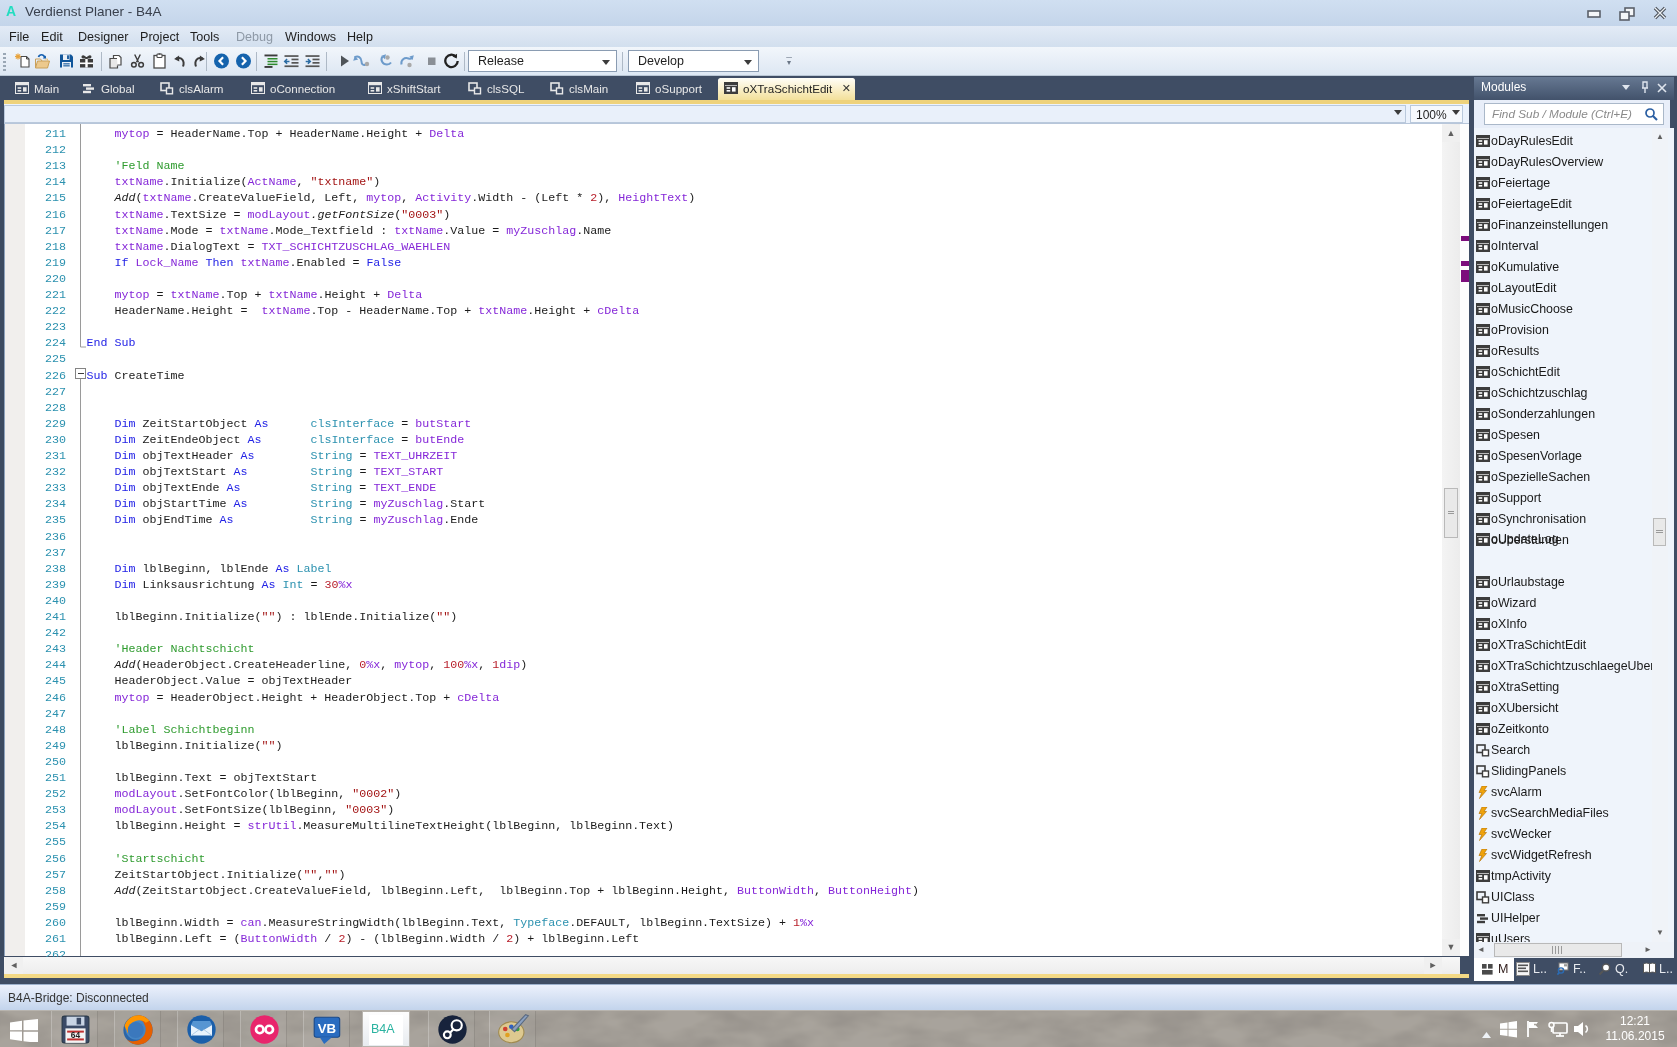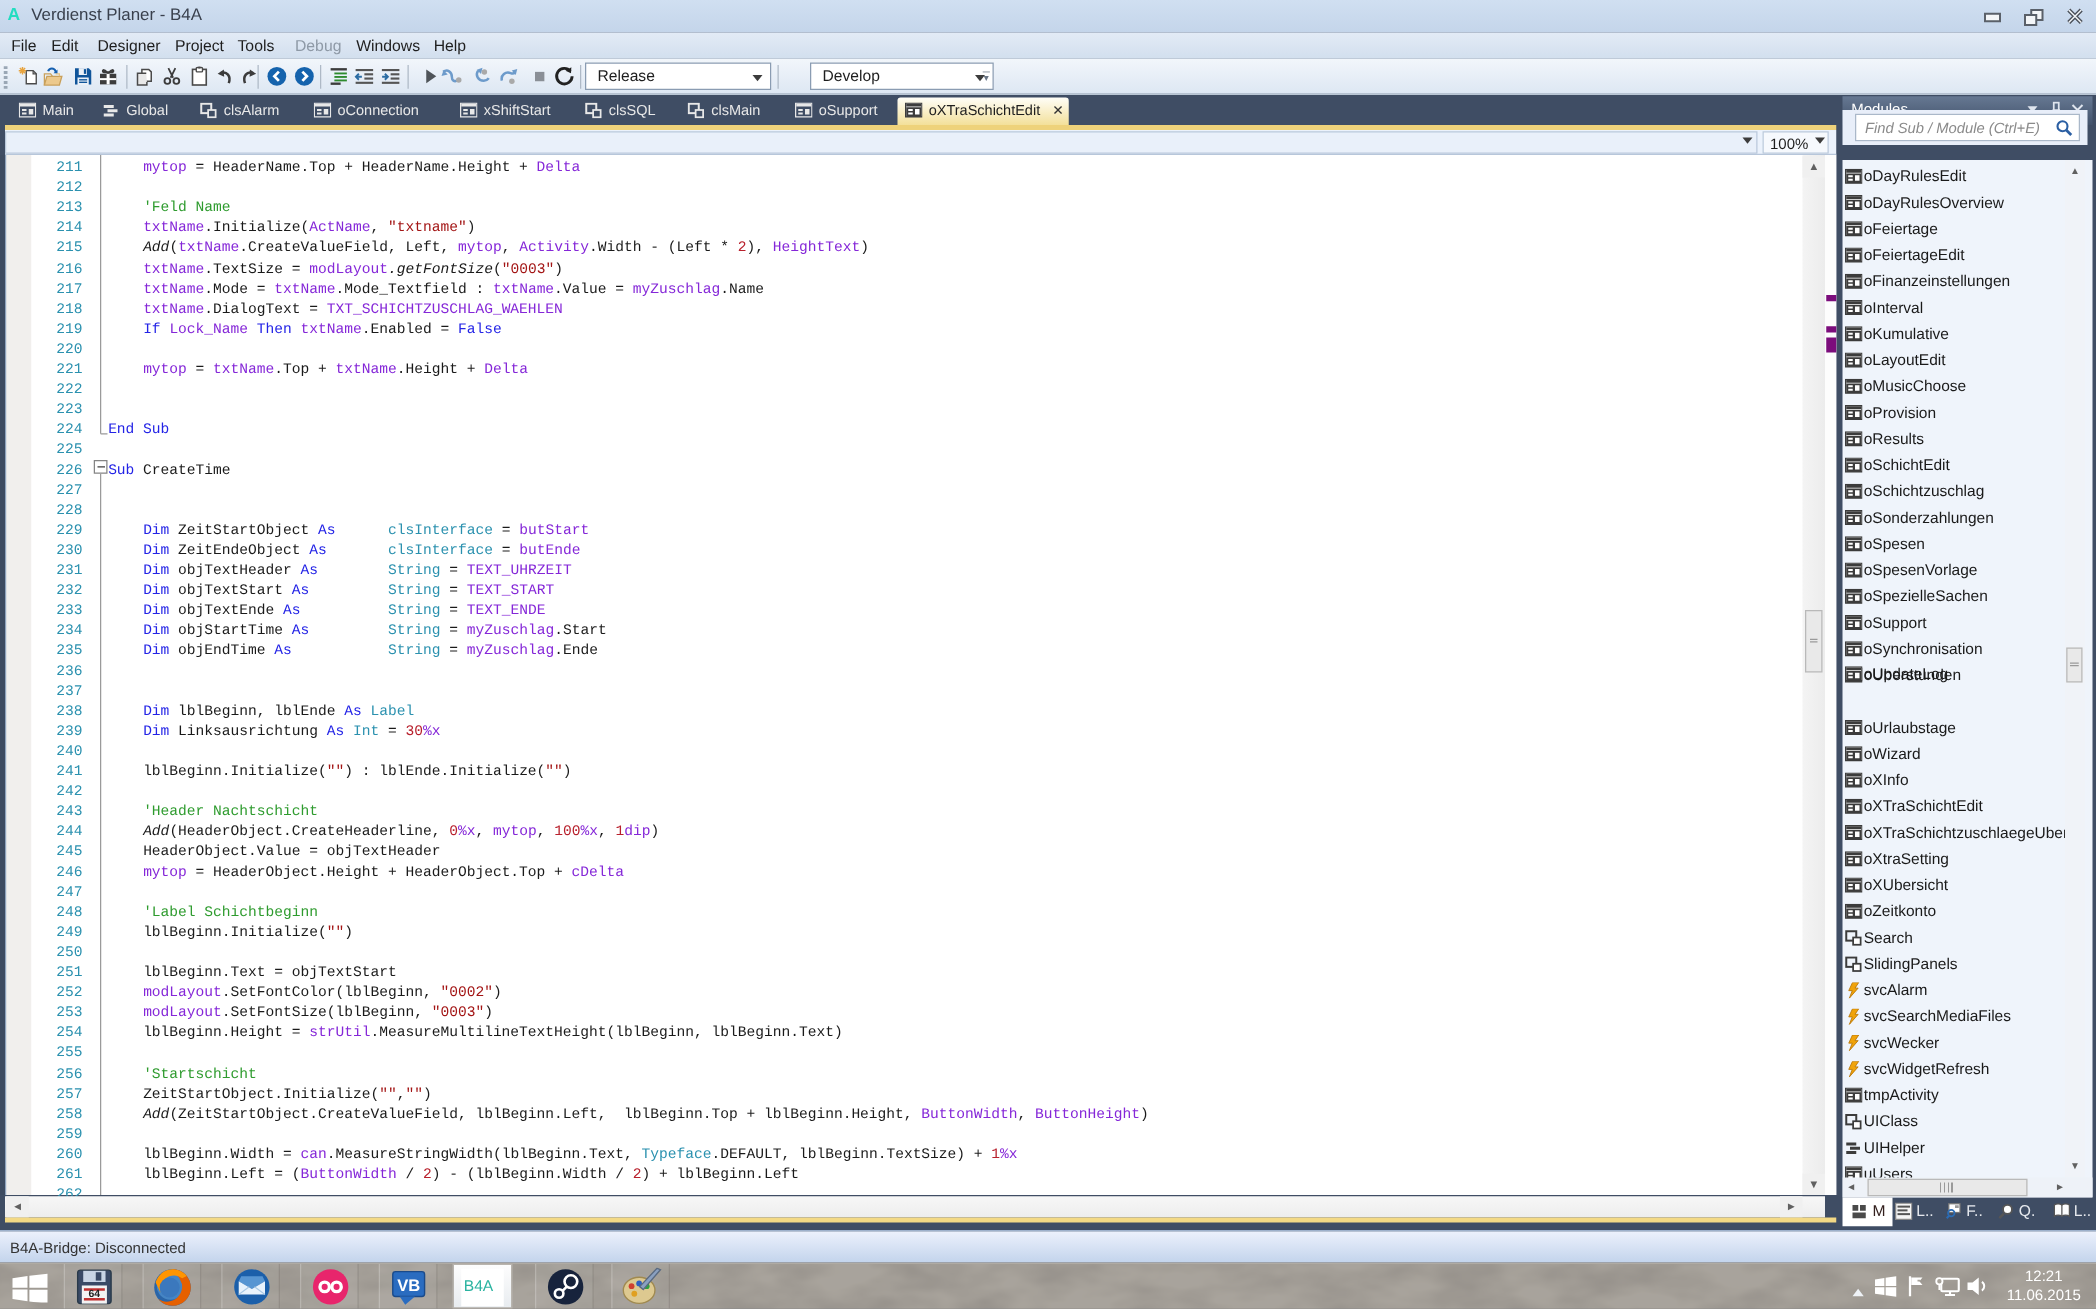--- a/index.html
+++ b/index.html
@@ -63,21 +63,21 @@
 #vthumb { position:absolute; left:1444px; top:364px; width:14px; height:50px; background:#e9e9e9; border:1px solid #b9b9b9; }
 #annmargin { position:absolute; left:1460px; top:0; width:9px; height:832px; background:#fdfdfd; }
 #hscroll { position:absolute; left:4px; top:833px; width:1456px; height:17px; background:linear-gradient(#f7f7f7,#ededed); }
 
 
 #ybottom { left:4px; top:974px; width:1465px; height:4px; background:#f3d985; }
 
 #modpanel { left:1474px; top:76px; width:201px; height:908px; }
 #modhead { position:absolute; left:0; top:1px; width:200px; height:23px;
   background:linear-gradient(#667892 0%,#42526b 100%); }
-#modfind { position:absolute; left:0; top:12px; width:196px; height:28px; background:#e8eef9; }
+#modfind { position:absolute; left:0; top:24px; width:196px; height:28px; background:#e8eef9; }
 #modlist { position:absolute; left:0; top:52px; width:200px; height:830px; background:#eff4fb; overflow:hidden; }
 .mrow { position:absolute; left:2px; height:21px; font-size:12.4px; color:#1a1a1a; white-space:nowrap; width:176px; overflow:hidden; }
 .mrow .mi { position:absolute; left:0; top:4px; width:14px; height:13px; }
 .mrow span { position:absolute; left:15px; top:3px; }
 
 #modtabs { position:absolute; left:0; top:882px; width:201px; height:26px; }
 .mtab-on { position:absolute; left:0; top:0; width:40px; height:23px; background:#fff; }
 .mtab-on svg { position:absolute; left:7px; top:5px; }
 .mtab-on span { position:absolute; left:24px; top:4px; font-size:12.5px; color:#33201e; }
 .mtab { position:absolute; top:0; width:40px; height:23px; color:#e6e9ee; }
@@ -231,21 +231,21 @@
 <div class="tbsep" style="left:101px"></div>
 <div class="tbsep" style="left:206px"></div>
 <div class="tbsep" style="left:255.5px"></div>
 <div class="tbsep" style="left:326px"></div>
 <div class="tbsep" style="left:463.5px"></div>
 <div class="tbsep" style="left:622px"></div>
 <div class="combo" style="left:468px;width:149px">
       <span>Release</span>
       <span class="arr"></span>
     </div>
-<div class="combo" style="left:648px;width:147px">
+<div class="combo" style="left:628px;width:131px">
       <span>Develop</span>
       <span class="arr"></span>
     </div>
 <div style="position:absolute;left:784px;top:8px;width:10px;height:12px;color:#6a7686;font-size:8px;line-height:5px;text-align:center">─<br>▾</div>
   </div>
 <div class="abs" id="tabstrip">
     <div class="tab" style="left:15px">
       <svg class="ti" viewBox="0 0 14 13">
         <rect x="0.5" y="0.5" width="13" height="11" fill="none" stroke="#e8e8e8"></rect>
         <rect x="1" y="1" width="12" height="2.2" fill="#e8e8e8"></rect>
@@ -355,20 +355,21 @@
 <div class="ln" style="top:98.6px">217</div>
 <div class="cl" style="left:114.5px;top:98.6px"><span class="v">txtName</span>.Mode&nbsp;=&nbsp;<span class="v">txtName</span>.Mode_Textfield&nbsp;:&nbsp;<span class="v">txtName</span>.Value&nbsp;=&nbsp;<span class="v">myZuschlag</span>.Name</div>
 <div class="ln" style="top:114.7px">218</div>
 <div class="cl" style="left:114.5px;top:114.7px"><span class="v">txtName</span>.DialogText&nbsp;=&nbsp;<span class="v">TXT_SCHICHTZUSCHLAG_WAEHLEN</span></div>
 <div class="ln" style="top:130.8px">219</div>
 <div class="cl" style="left:114.5px;top:130.8px"><span class="k">If</span>&nbsp;<span class="v">Lock_Name</span>&nbsp;<span class="k">Then</span>&nbsp;<span class="v">txtName</span>.Enabled&nbsp;=&nbsp;<span class="k">False</span></div>
 <div class="ln" style="top:146.9px">220</div>
 <div class="ln" style="top:163.0px">221</div>
 <div class="cl" style="left:114.5px;top:163.0px"><span class="v">mytop</span>&nbsp;=&nbsp;<span class="v">txtName</span>.Top&nbsp;+&nbsp;<span class="v">txtName</span>.Height&nbsp;+&nbsp;<span class="v">Delta</span></div>
 <div class="ln" style="top:179.1px">222</div>
+<div class="cl" style="left:114.5px;top:179.1px">HeaderName.Height&nbsp;=&nbsp;&nbsp;<span class="v">txtName</span>.Top&nbsp;-&nbsp;HeaderName.Top&nbsp;+&nbsp;<span class="v">txtName</span>.Height&nbsp;+&nbsp;<span class="v">cDelta</span></div>
 <div class="ln" style="top:195.2px">223</div>
 <div class="ln" style="top:211.3px">224</div>
 <div class="cl" style="left:86.5px;top:211.3px"><span class="k">End&nbsp;Sub</span></div>
 <div class="ln" style="top:227.4px">225</div>
 <div class="ln" style="top:243.5px">226</div>
 <div class="cl" style="left:86.5px;top:243.5px"><span class="k">Sub</span>&nbsp;CreateTime</div>
 <div class="ln" style="top:259.6px">227</div>
 <div class="ln" style="top:275.7px">228</div>
 <div class="ln" style="top:291.8px">229</div>
 <div class="cl" style="left:114.5px;top:291.8px"><span class="k">Dim</span>&nbsp;ZeitStartObject&nbsp;<span class="k">As</span>&nbsp;&nbsp;&nbsp;&nbsp;&nbsp;&nbsp;<span class="t">clsInterface</span>&nbsp;=&nbsp;<span class="v">butStart</span></div>

